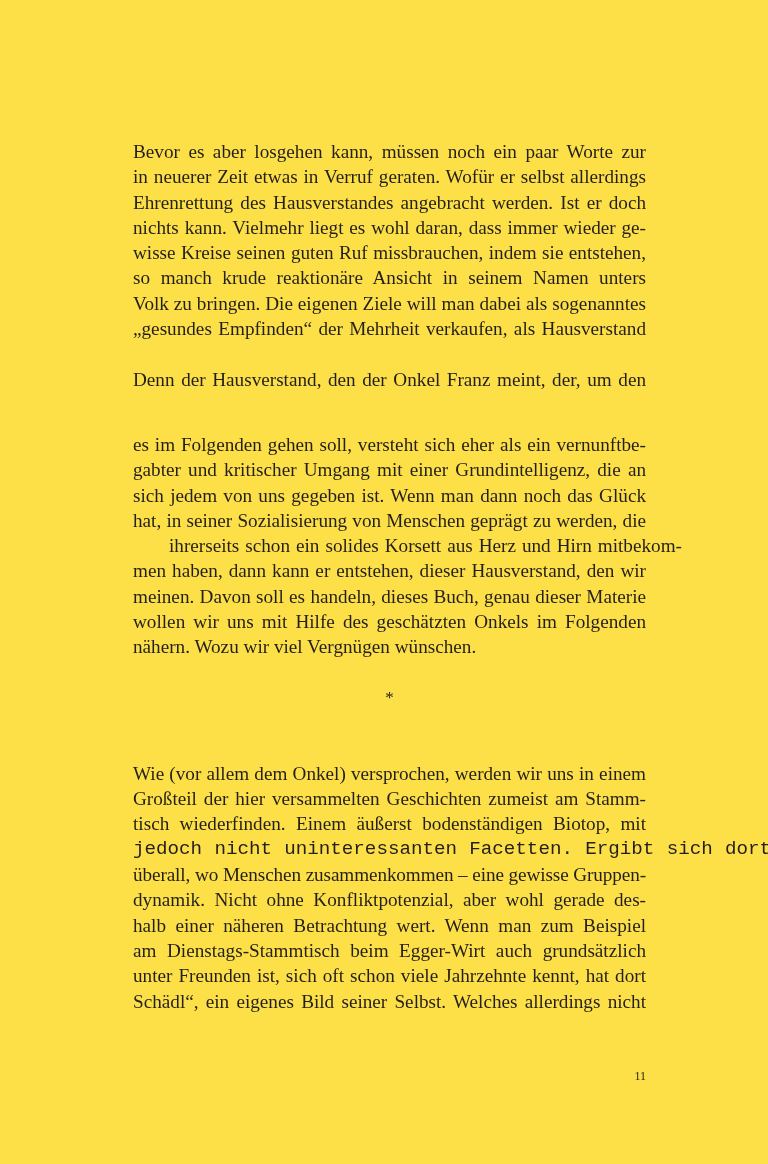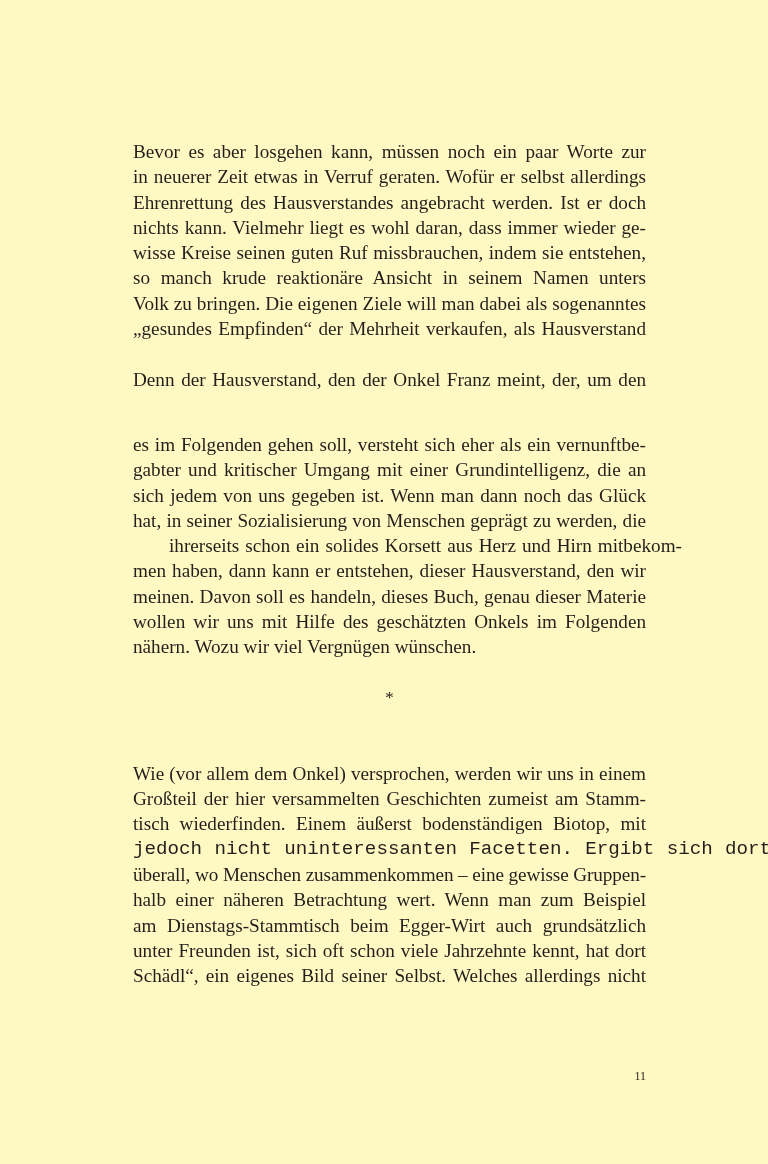--- a/index.html
+++ b/index.html
@@ -11,21 +11,21 @@
       width: 768px;
       height: 1164px;
       position: relative;
       overflow: hidden;
     }
     .page {
       position: absolute;
       left: 0; top: 0;
       width: 768px;
       height: 1164px;
-      background: #fef9c3;
+      background: #fde047;
     }
     .text-block {
       position: absolute;
       left: 133px;
       top: 139px;
       width: 513px;
       font-family: "Liberation Serif", "DejaVu Serif", serif;
       font-size: 19.2px;
       line-height: 25.3px;
       color: #231f1c;
@@ -101,20 +101,21 @@
 
     <div class="sep-gap"></div>
     <div class="para-gap"></div>
 
     <div class="paragraph">
       <span class="line" style="display: block; width: auto; word-spacing: 0.3875px;">Wie (vor allem dem Onkel) versprochen, werden wir uns in einem</span>
       <span class="line" style="display: block; width: auto; word-spacing: 2.11607px;">Großteil der hier versammelten Geschichten zumeist am Stamm-</span>
       <span class="line" style="display: block; width: auto; word-spacing: 5.56771px;">tisch wiederfinden. Einem äußerst bodenständigen Biotop, mit</span>
       <span class="line" style="display: block; width: auto; word-spacing: 0.793403px; font-family: Liberation Mono, monospace;">jedoch nicht uninteressanten Facetten. Ergibt sich dort doch – wie</span>
       <span class="line" style="display: block; width: auto; letter-spacing: -0.10143px;">überall, wo Menschen zusammenkommen – eine gewisse Gruppen-</span>
+      <span class="line" style="display: block; width: auto; word-spacing: 4.70312px;">dynamik. Nicht ohne Konfliktpotenzial, aber wohl gerade des-</span>
       <span class="line" style="display: block; width: auto; word-spacing: 4.62109px;">halb einer näheren Betrachtung wert. Wenn man zum Beispiel</span>
       <span class="line" style="display: block; width: auto; word-spacing: 5.74688px;">am Dienstags-Stammtisch beim Egger-Wirt auch grundsätzlich</span>
       <span class="line" style="display: block; width: auto; word-spacing: 1.2125px;">unter Freunden ist, sich oft schon viele Jahrzehnte kennt, hat dort</span>
       <span class="line" style="display: block; width: auto; word-spacing: 2.41797px;">Schädl“, ein eigenes Bild seiner Selbst. Welches allerdings nicht</span>
     </div>
 
   </div>
 
   <div class="page-number">11</div>
 </div>

